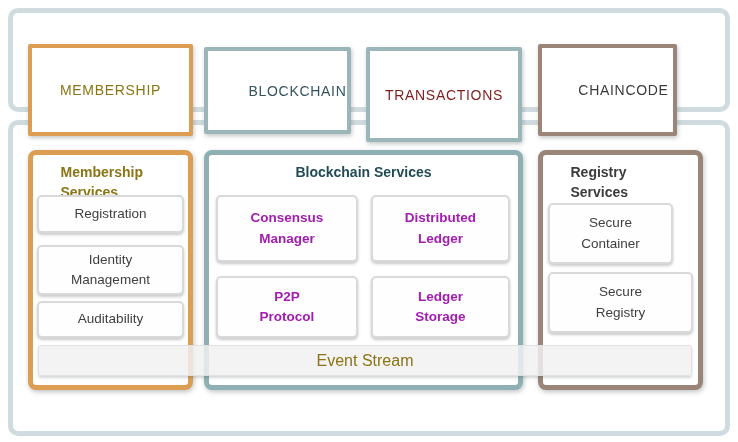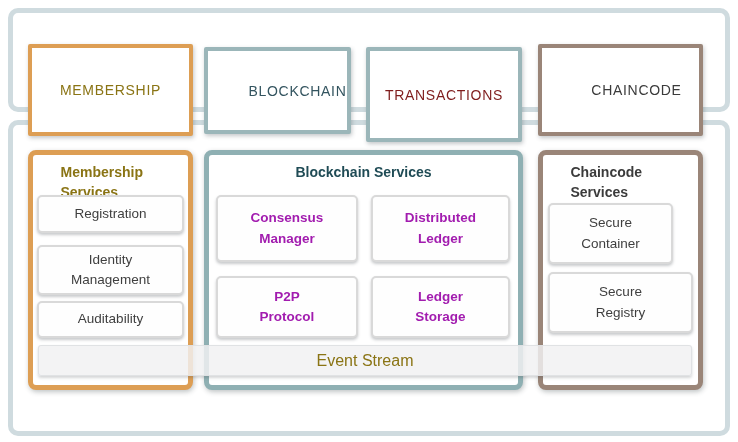--- a/index.html
+++ b/index.html
@@ -23,21 +23,21 @@
   
   .top-box{
     position:absolute;background:#ffffff;z-index:4;border-radius:2px;
     display:flex;align-items:center;justify-content:center;
     box-shadow:1px 2px 4px rgba(60,70,75,0.30);
     font-size:14px;letter-spacing:0.7px;
   }
   #top-membership{left:28px;top:44px;width:165px;height:92px;border:4px solid #DD9E54;color:#8A7414;text-align:center;}
   #top-blockchain{left:204px;top:47px;width:147px;height:87px;border:4px solid #9BB6B9;color:#33545F;padding-left:40px;}
   #top-transactions{left:366px;top:47px;width:156px;height:95px;border:4px solid #9BB6B9;color:#7f1d1d;}
-  #top-chaincode{left:538px;top:44px;width:165px;height:92px;border:4px solid #9A8578;color:#3B3B3B;padding-left:32px;}
+  #top-chaincode{left:538px;top:44px;width:139px;height:92px;border:4px solid #9A8578;color:#3B3B3B;padding-left:32px;}
   
   .group{
     position:absolute;top:150px;height:240px;background:#ffffff;border-radius:8px;z-index:2;
     box-shadow:1px 2px 5px rgba(60,70,75,0.32);
   }
   #group-membership{left:28px;width:165px;border:5px solid #DD9E54;}
   #group-blockchain{left:204px;width:319px;border:5px solid #8FB0B3;}
   #group-chaincode{left:538px;width:165px;border:5px solid #9A8578;}
   .group-title{
     position:absolute;top:7px;left:0;width:100%;display:flex;justify-content:center;
@@ -128,21 +128,21 @@
   </div>
   <div class="item teal-item w80" id="item-p2p">
     <span>P2P Protocol</span>
   </div>
   <div class="item teal-item w80" id="item-ledgerstorage">
     <span>Ledger Storage</span>
   </div>
 
   <div class="group" id="group-chaincode">
     <div class="group-title">
-      <span class="title-narrow">Chaincode Services</span>
+      <span class="title-narrow">Registry Services</span>
     </div>
   </div>
   <div class="item w80" id="item-securecontainer">
     <span>Secure Container</span>
   </div>
   <div class="item w80" id="item-secureregistry">
     <span>Secure Registry</span>
   </div>
 
   <div id="event-stream">

